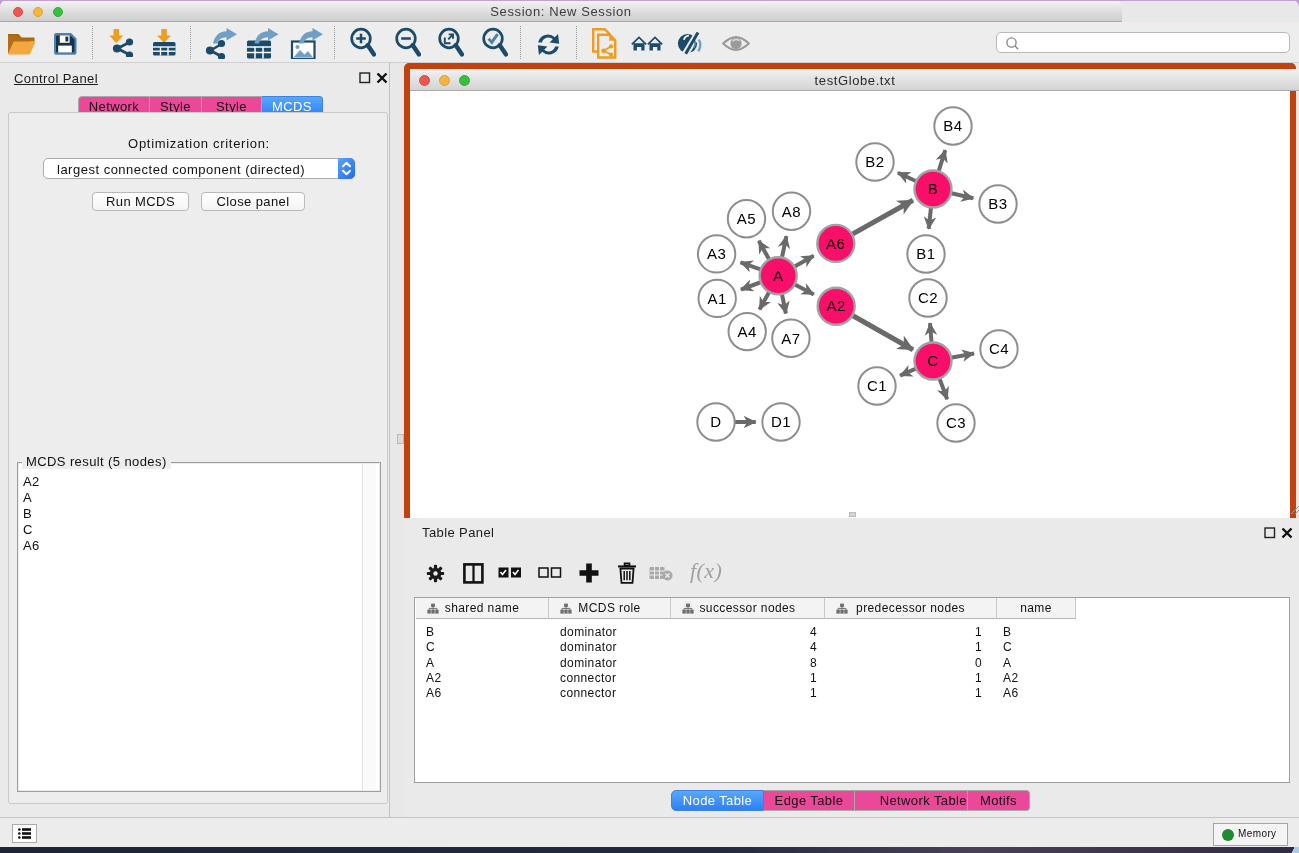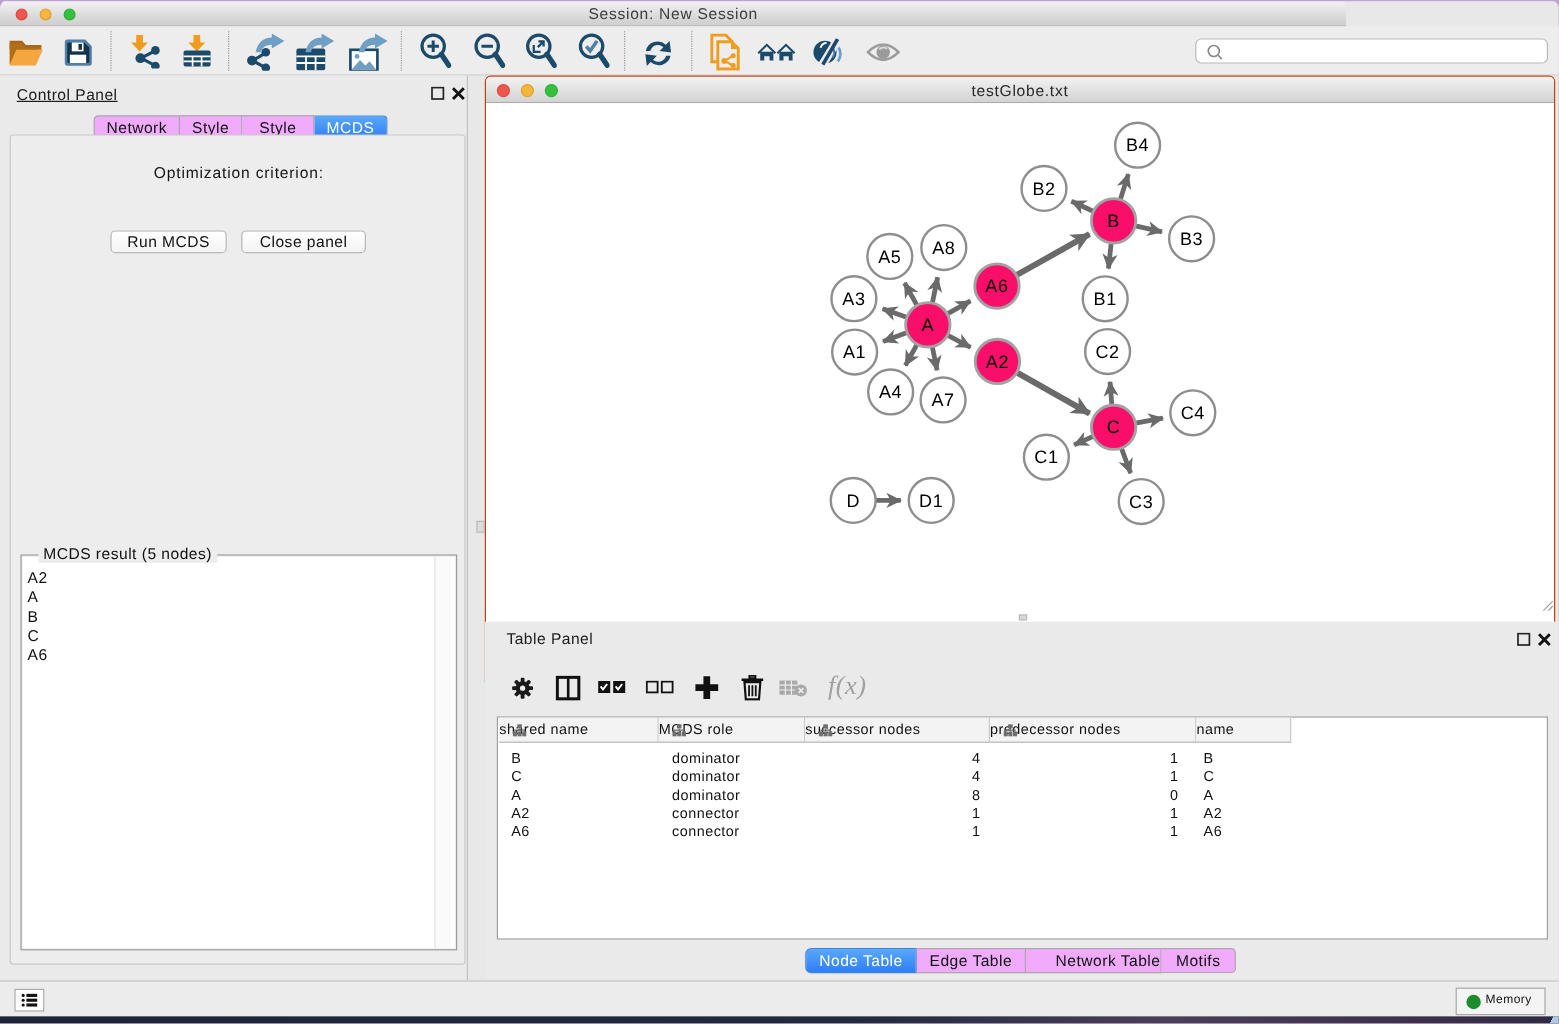--- a/index.html
+++ b/index.html
@@ -23,67 +23,67 @@
   border-left:1px dotted #9a9a9a; }
 .tbi { position:absolute; top:0; }
 #searchbox { position:absolute; left:996px; top:10px; width:294px; height:21px;
   background:#fff; border:1px solid #b9b9b9; border-radius:5px; }
 
 #cpanel { position:absolute; left:0; top:63px; width:390px; height:754px;
   background:#eaeaea; border-right:1px solid #c2c2c2; }
 #cp-title { position:absolute; left:14px; top:8px; font-size:13px; color:#1c1c1c;text-decoration:underline; }
 .wicon { position:absolute; top:9px; }
 #cp-tabs { position:absolute; left:78px; top:33px; height:21px; display:flex; font-size:13px; }
-.tab { height:21px; line-height:20px; text-align:center; background:#f0abfc;
+.tab { height:21px; line-height:20px; text-align:center; background:#ec4899;
   border:1px solid #a9a9a9; border-left:none; color:#111; padding:0 14px; }
 .tab:first-child { border-left:1px solid #a9a9a9; border-radius:4px 0 0 4px; }
 .tab.last { border-radius:0 4px 4px 0; }
 .tab.sel { background:linear-gradient(#58a8fd,#2e7ef5); color:#fff; border-color:#3c84e0; }
 #cp-inner { position:absolute; left:8px; top:49px; width:380px; height:692px;
   border:1px solid #c9c9c9; border-radius:3px; background:#ededed; }
 #opt-label { position:absolute; left:8px; top:73px; width:382px; text-align:center;
   font-size:13px; color:#141414; letter-spacing:0.7px; }
 #dropdown { position:absolute; left:43px; top:95px; width:312px; height:21px;
   background:#fff; border:1px solid #ababab; border-radius:5px; }
 #dropdown .txt { position:absolute; left:13px; top:3px; font-size:13px; color:#111; letter-spacing:0.5px; }
 #dropdown .step { position:absolute; right:-1px; top:-1px; width:17px; height:21px;
   background:linear-gradient(130deg,#5ba5f8,#2268f0); border-radius:0 5px 5px 0; }
 .btn { position:absolute; height:19px; background:linear-gradient(#fff,#f4f4f4);
   border:1px solid #b9b9b9; border-radius:4px; font-size:13px; color:#111;
   text-align:center; line-height:17px; }
 
 #fieldset { position:absolute; left:17px; top:399px; width:364px; height:330px;
   border:1px solid #9d9d9d; }
-#fieldset .legend { position:absolute; left:14px; top:-9px; background:#ededed;
+#fieldset .legend { position:absolute; left:4px; top:-9px; background:#ededed;
   padding:0 4px; font-size:13px; color:#111; }
 #fieldset .listwrap { position:absolute; left:1px; top:1px; width:360px; height:326px;
   background:#fff; }
 #fieldset .sbar { position:absolute; right:3px; top:0; width:14px; height:326px;
   background:#fafafa; border-left:1px solid #e2e2e2; }
 #fieldset .items { position:absolute; left:4px; top:10px; font-size:13px; color:#111;
   line-height:16px; }
 
 #netwin { position:absolute; left:404px; top:63px; width:892px; height:506px;
-  background:#fff; border:1px solid #c2410c; border-radius:5px 5px 0 0;
+  background:#fff; border:6px solid #c2410c; border-radius:5px 5px 0 0;
   box-shadow:0 0 0 0 transparent; }
 #net-titlebar { position:absolute; left:0; top:0; width:890px; height:22px;
   background:linear-gradient(#f2f2f2,#d3d3d3); border-bottom:1px solid #ababab;
   border-radius:4px 4px 0 0; }
 #net-title { position:absolute; top:4px; width:100%; text-align:center; font-size:13px; color:#2a2a2a; letter-spacing:0.6px; }
 
 #graph { position:absolute; left:0px; top:22px; width:890px; height:423px; }
 
 #tpanel { position:absolute; left:404px; top:518px; width:895px; height:299px; background:#eaeaea; }
 #tp-title { position:absolute; left:18px; top:7px; font-size:13px; color:#1c1c1c; }
 #tp-toolbar { position:absolute; left:14px; top:36px; height:38px; }
 #tablebox { position:absolute; left:10px; top:79px; width:876px; height:186px;
   background:#fff; border:1px solid #9f9f9f; }
 .th { position:absolute; top:0; height:21px; background:#f3f3f3;
   border-right:1px solid #c9c9c9; border-bottom:1px solid #b7b7b7;
-  font-size:12px; color:#111; line-height:21px; }
+  font-size:12px; color:#111; text-align:center; line-height:21px; }
 .td { position:absolute; font-size:12px; color:#111; height:16px; line-height:16px; }
 #btabs { position:absolute; left:267px; top:272px; height:21px; display:flex; font-size:13px; }
 #btabs .tab { height:21px; }
 
 #statusbar { position:absolute; left:0; top:817px; width:1299px; height:30px;
   background:#ececec; border-top:1px solid #c4c4c4; }
 #listbtn { position:absolute; left:12px; top:6px; width:25px; height:19px;
   background:#fdfdfd; border:1px solid #ababab; }
 #membtn { position:absolute; right:11px; top:5px; width:75px; height:23px;
   background:#f4f4f4; border:1px solid #a5a5a5; font-size:10px; color:#111; }
@@ -261,20 +261,29 @@
         <path d="M1.5 1.5 L10.5 10.5 M10.5 1.5 L1.5 10.5" stroke="#111" stroke-width="2.4"></path>
       </svg>
     <div id="cp-tabs">
       <div class="tab" style="width:72px;padding:0;">Network</div>
         <div class="tab" style="width:52px;padding:0;">Style</div>
         <div class="tab" style="width:60px;padding:0;">Style</div>
         <div class="tab sel last" style="width:61px;padding:0;">MCDS</div>
     </div>
     <div id="cp-inner"></div>
     <div id="opt-label">Optimization criterion:</div>
+    <div id="dropdown">
+      <div class="txt">largest connected component (directed)</div>
+      <div class="step">
+        <svg width="17" height="21" viewBox="0 0 17 21">
+          <path d="M5 8.2 L8.5 4.8 L12 8.2" fill="none" stroke="#fff" stroke-width="2" stroke-linecap="round" stroke-linejoin="round"></path>
+          <path d="M5 12.8 L8.5 16.2 L12 12.8" fill="none" stroke="#fff" stroke-width="2" stroke-linecap="round" stroke-linejoin="round"></path>
+        </svg>
+      </div>
+    </div>
     <div class="btn" style="left:92px;top:129px;width:97px;">Run MCDS</div>
     <div class="btn" style="left:201px;top:129px;width:104px;">Close panel</div>
     <div id="fieldset">
       <div class="listwrap">
         <div class="sbar"></div>
         <div class="items">A2<br>A<br>B<br>C<br>A6</div>
       </div>
       <div class="legend">MCDS result (5 nodes)</div>
     </div>
   </div>

